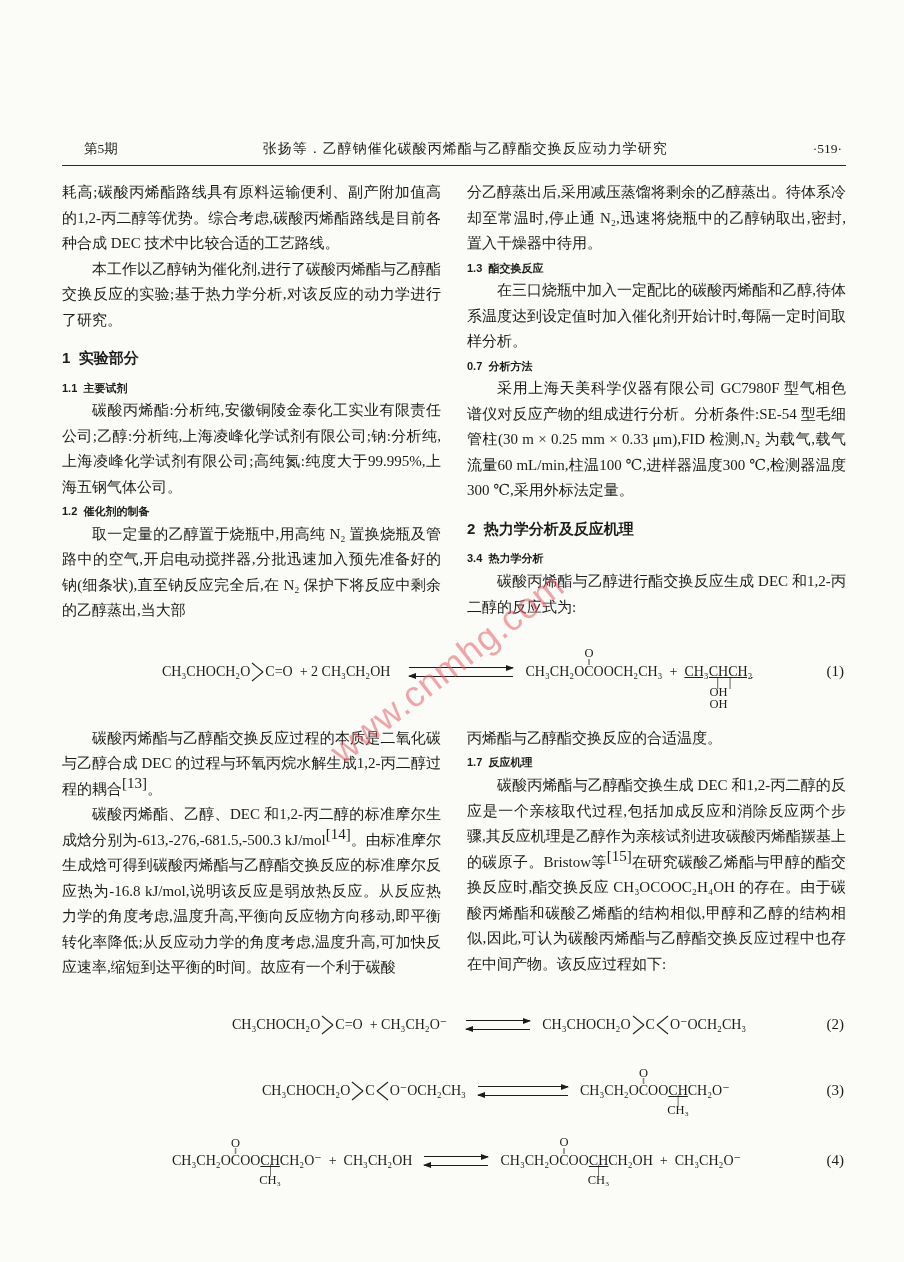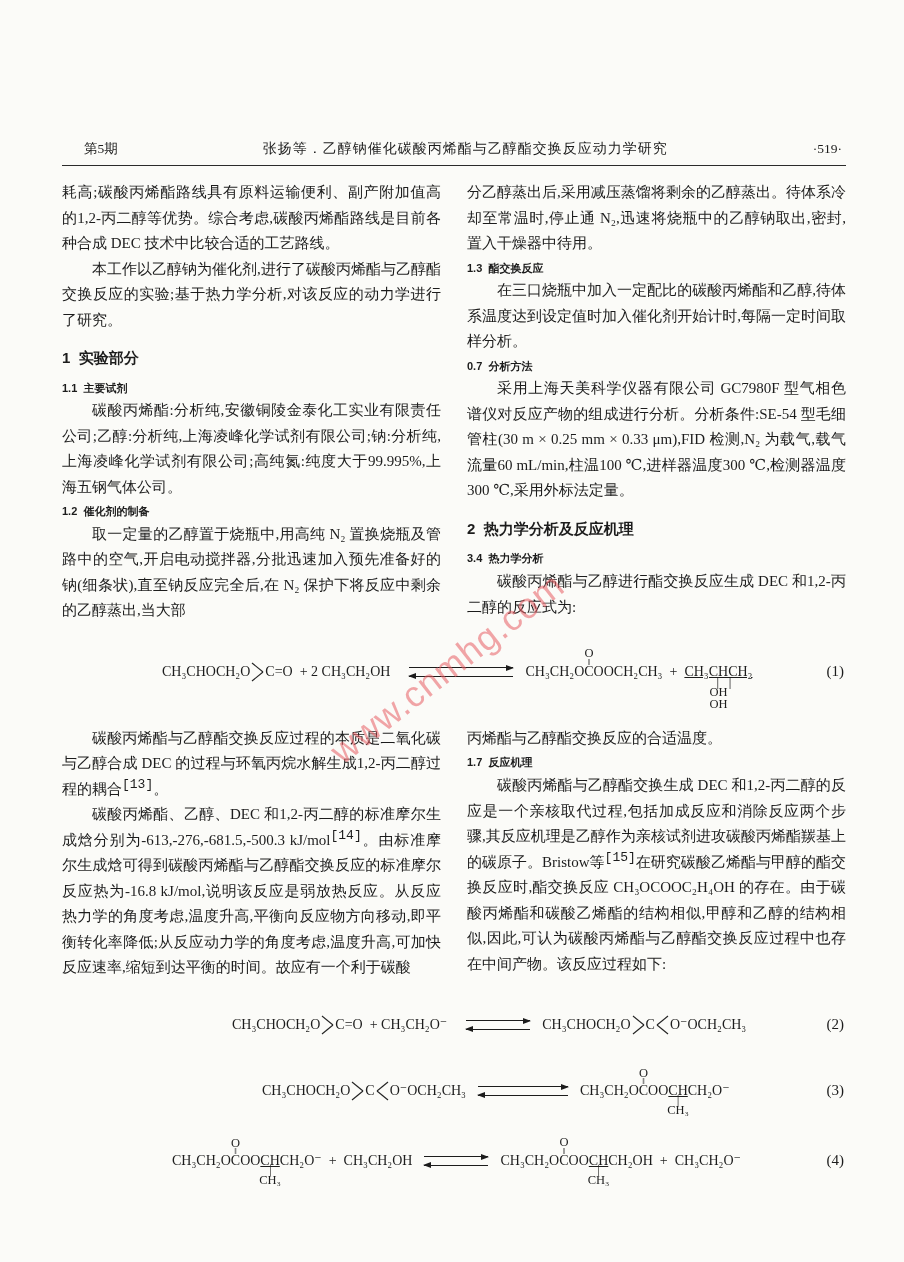--- a/index.html
+++ b/index.html
@@ -15,21 +15,21 @@
   .page{padding:104px 58px 0 62px;position:relative;margin-top:36px;}
   .hdr{display:flex;align-items:baseline;font-size:13.5px;padding:0 4px 7px 22px;}
   .hdr .ttl{flex:1;text-align:center;letter-spacing:1px;font-size:14px;}
   .rule{border-top:1.5px solid #2b2b2b;margin:0 0 14px;}
   .cols{display:flex;gap:26px;}
   .col{width:379px;font-size:15px;line-height:1.7;text-align:justify;}
   .col p{text-indent:2em;}
   .col p.ni{text-indent:0;}
   .h-sec{font-family:"Liberation Sans","DejaVu Sans",sans-serif;font-weight:700;font-size:15px;margin:12px 0 8px;white-space:pre;}
   .h-sub{font-family:"Liberation Sans","DejaVu Sans",sans-serif;font-weight:700;font-size:11px;margin:2px 0 1px;white-space:pre;}
-  sup{font-size:13px;vertical-align:super;line-height:0;font-family:Liberation Mono, monospace;}
+  sup{font-size:15px;vertical-align:super;line-height:0;}
 
   
   .eqrow{display:flex;align-items:center;font-size:14px;position:relative;min-height:56px;}
   .eq1{margin:20px 0 26px;padding-left:100px;}
   .eq2{margin:16px 0 10px;padding-left:170px;}
   .eq3{margin:8px 0 14px;padding-left:200px;}
   .eq4{margin:12px 0 0;padding-left:110px;}
   .eqno{margin-left:auto;font-size:15px;padding-right:2px;}
   .chem{display:inline-flex;align-items:center;white-space:nowrap;}
   .chem.base{align-items:baseline;}

